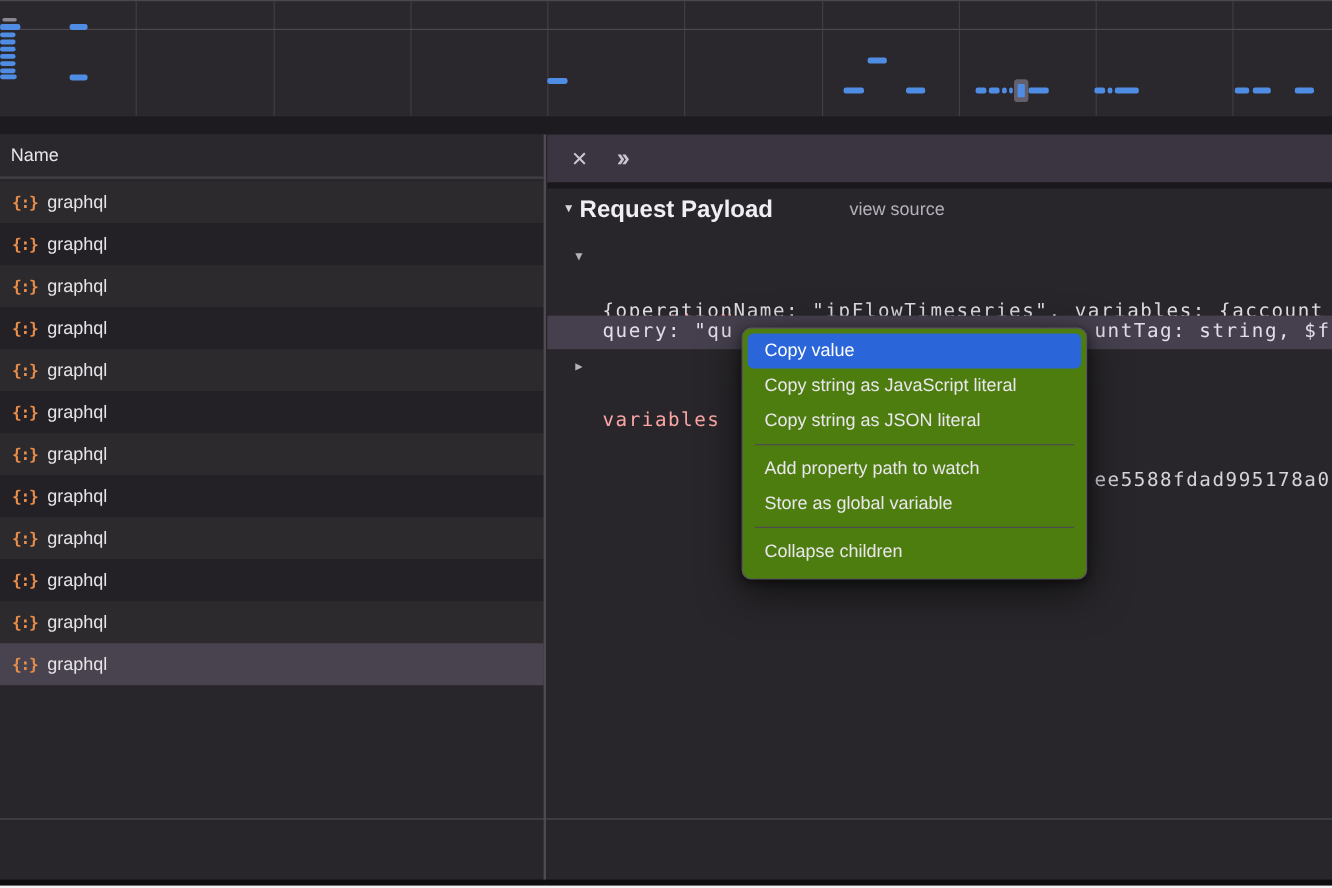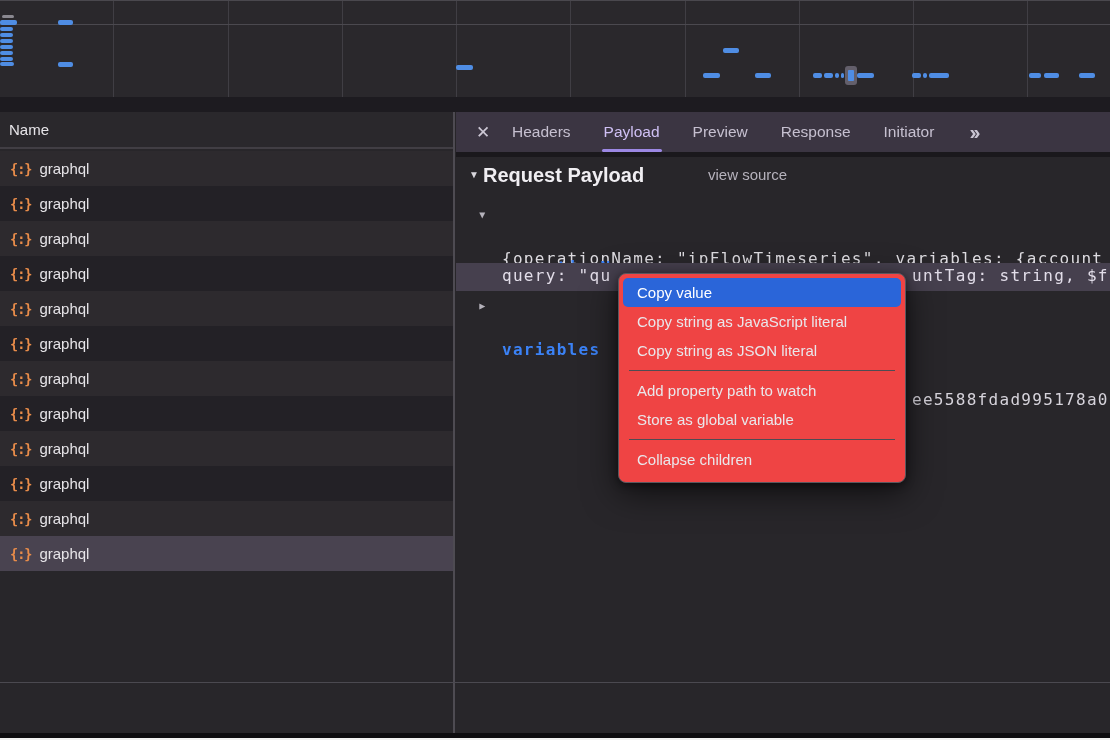--- a/index.html
+++ b/index.html
@@ -40,33 +40,33 @@
   #overflow-tabs { color:#c9c4d2; font-size:21px; letter-spacing:-3px; margin-left:2px; font-weight:bold; }
 
   
   .mono { font-family:"DejaVu Sans Mono", monospace; font-size:16px; letter-spacing:1.3px; white-space:pre; }
   #section-line { position:absolute; left:0; top:52px; width:654px; height:26px; }
   #section-toggle { position:absolute; left:13px; top:5px; font-size:10px; color:#d8d6dc; }
   #section-title { position:absolute; left:27px; top:0; font-size:20px; font-weight:bold; color:#f0eef2; }
   #view-source { position:absolute; left:252px; top:2px; font-size:15px; color:#b6b2bc; }
   .pline { position:absolute; height:22px; line-height:22px; color:#dddbe0; }
   .toggle { position:absolute; font-size:10px; color:#b5b2bb; width:14px; text-align:center; }
-  .key-purple { color:#3b82f6;font-weight:bold; }
+  .key-purple { color:#fca5a5; }
   .val-cyan { color:#53c6ea; }
   #sel-band { position:absolute; left:0; top:151px; width:654px; height:28px; background:#46404e; }
   .pale { color:#e2dde9; }
   .palestr { color:#d6d3db;margin-top:28px; }
 
   
   #footer-line { left:0; top:682px; width:1110px; height:1px; background:#4b4950; }
   #bottom-black { left:0; top:733px; width:1110px; height:5px; background:#0e0d10; }
   #bottom-white { left:0; top:738px; width:1110px; height:2px; background:#f2f2f2; }
 
   
-  #context-menu { left:618px; top:273px; width:288px; background:#ef4444; border:1px solid #5a575e; border-radius:8px; padding:4px 0 8px 0; box-shadow:0 10px 34px rgba(0,0,0,0.6), 0 2px 8px rgba(0,0,0,0.45); z-index:50; }
+  #context-menu { left:618px; top:273px; width:288px; background:#4d7c0f; border:1px solid #5a575e; border-radius:8px; padding:4px 0 8px 0; box-shadow:0 10px 34px rgba(0,0,0,0.6), 0 2px 8px rgba(0,0,0,0.45); z-index:50; }
   .menu-item { height:29px; line-height:29px; padding-left:18px; font-size:15px; color:#e9e7eb; white-space:nowrap; }
   .menu-item.hl { background:#2a65d9; color:#ffffff; margin:0 4px; padding-left:14px; border-radius:5px; }
   .menu-sep { border-top:1px solid #4f4c53; margin:5px 10px; }
 </style>
 </head>
 <body>
 
 <div id="overview" class="abs">
     <div class="gridline" style="left: 113px;"></div>
     <div class="gridline" style="left: 228px;"></div>
@@ -164,27 +164,20 @@
         <span>graphql</span>
       </div>
     </div>
 </div>
 
 <div id="v-divider" class="abs"></div>
 
 <div id="right-panel" class="abs">
   <div id="tabbar">
     <div id="close-btn">✕</div>
-    <div id="tabs-container" style="display:flex;">
-        <div class="tab">Headers</div>
-        <div class="tab active">Payload</div>
-        <div class="tab">Preview</div>
-        <div class="tab">Response</div>
-        <div class="tab">Initiator</div>
-      </div>
     <div id="overflow-tabs">››</div>
   </div>
   <div id="tab-strip"></div>
 
   <div id="section-line">
     <span id="section-toggle">▼</span>
     <span id="section-title">Request Payload</span>
     <span id="view-source">view source</span>
   </div>
 

